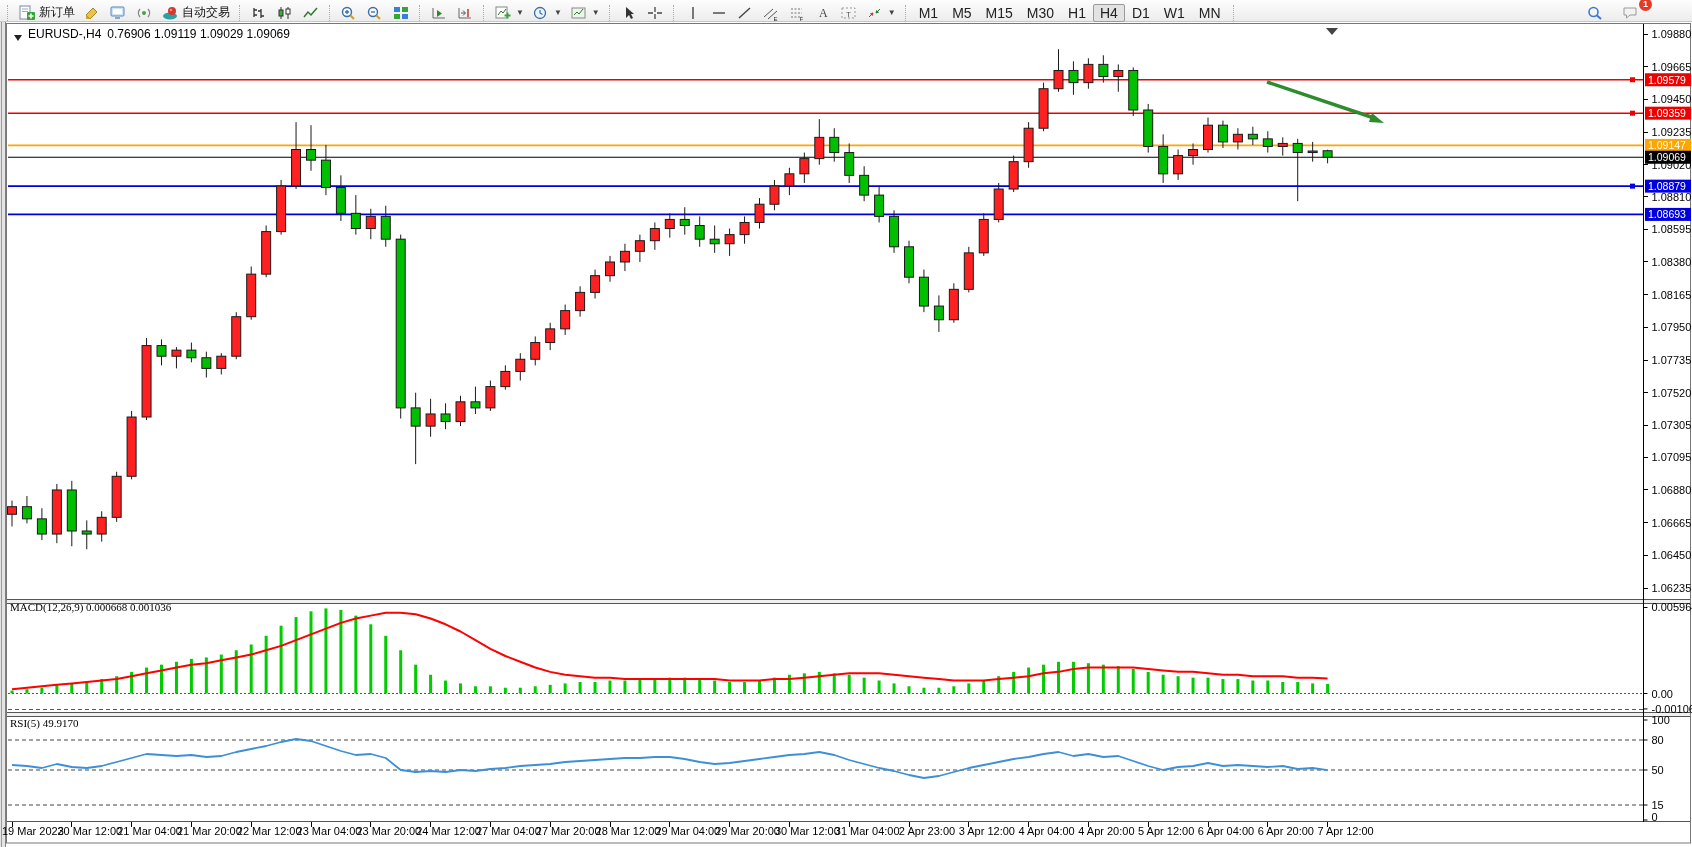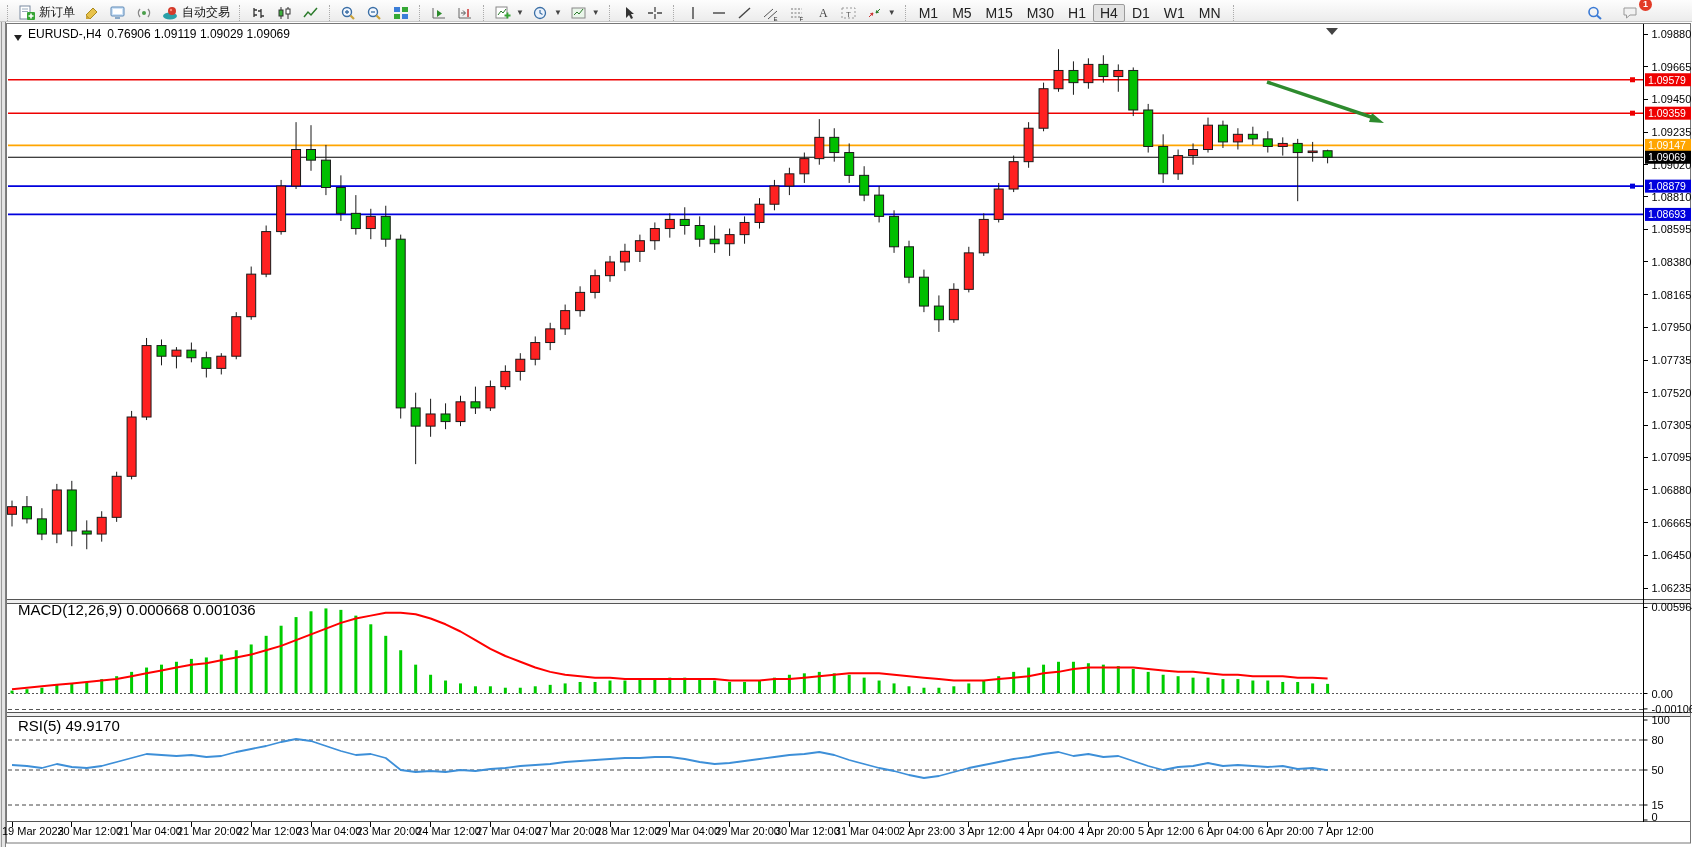--- a/index.html
+++ b/index.html
@@ -18,21 +18,21 @@
   .tfbtn.active{background:#e3e3e3;border:1px solid #9b9b9b;}
   #tb-right{margin-left:auto;display:flex;align-items:center;gap:10px;}
   #chat-wrap{position:relative;}
   #chat-badge{position:absolute;top:-5px;right:-9px;background:#e23b27;color:#fff;border-radius:50%;
               min-width:13px;height:13px;font-size:9px;font-weight:bold;display:flex;align-items:center;justify-content:center;}
   
   #chart-title{position:absolute;left:14px;top:27px;font-size:12px;color:#000;z-index:5;
                display:flex;align-items:flex-end;gap:6px;}
   #title-tri{width:0;height:0;border-left:4px solid transparent;border-right:4px solid transparent;
              border-top:6px solid #222;display:inline-block;}
-  .ind-label{position:absolute;left:18px;font-size:15px;color:#000;z-index:5;}
+  .ind-label{position:absolute;left:10px;font-size:11px;color:#000;z-index:5;font-family:Liberation Serif, serif;}
   #macd-label{top:601px;}
   #rsi-label{top:717px;}
   #cv{position:absolute;top:22px;left:0;z-index:1;}
 </style>
 </head>
 <body>
 
 <div id="toolbar">
     <span class="tsep"></span>
     <div class="tbtn">

